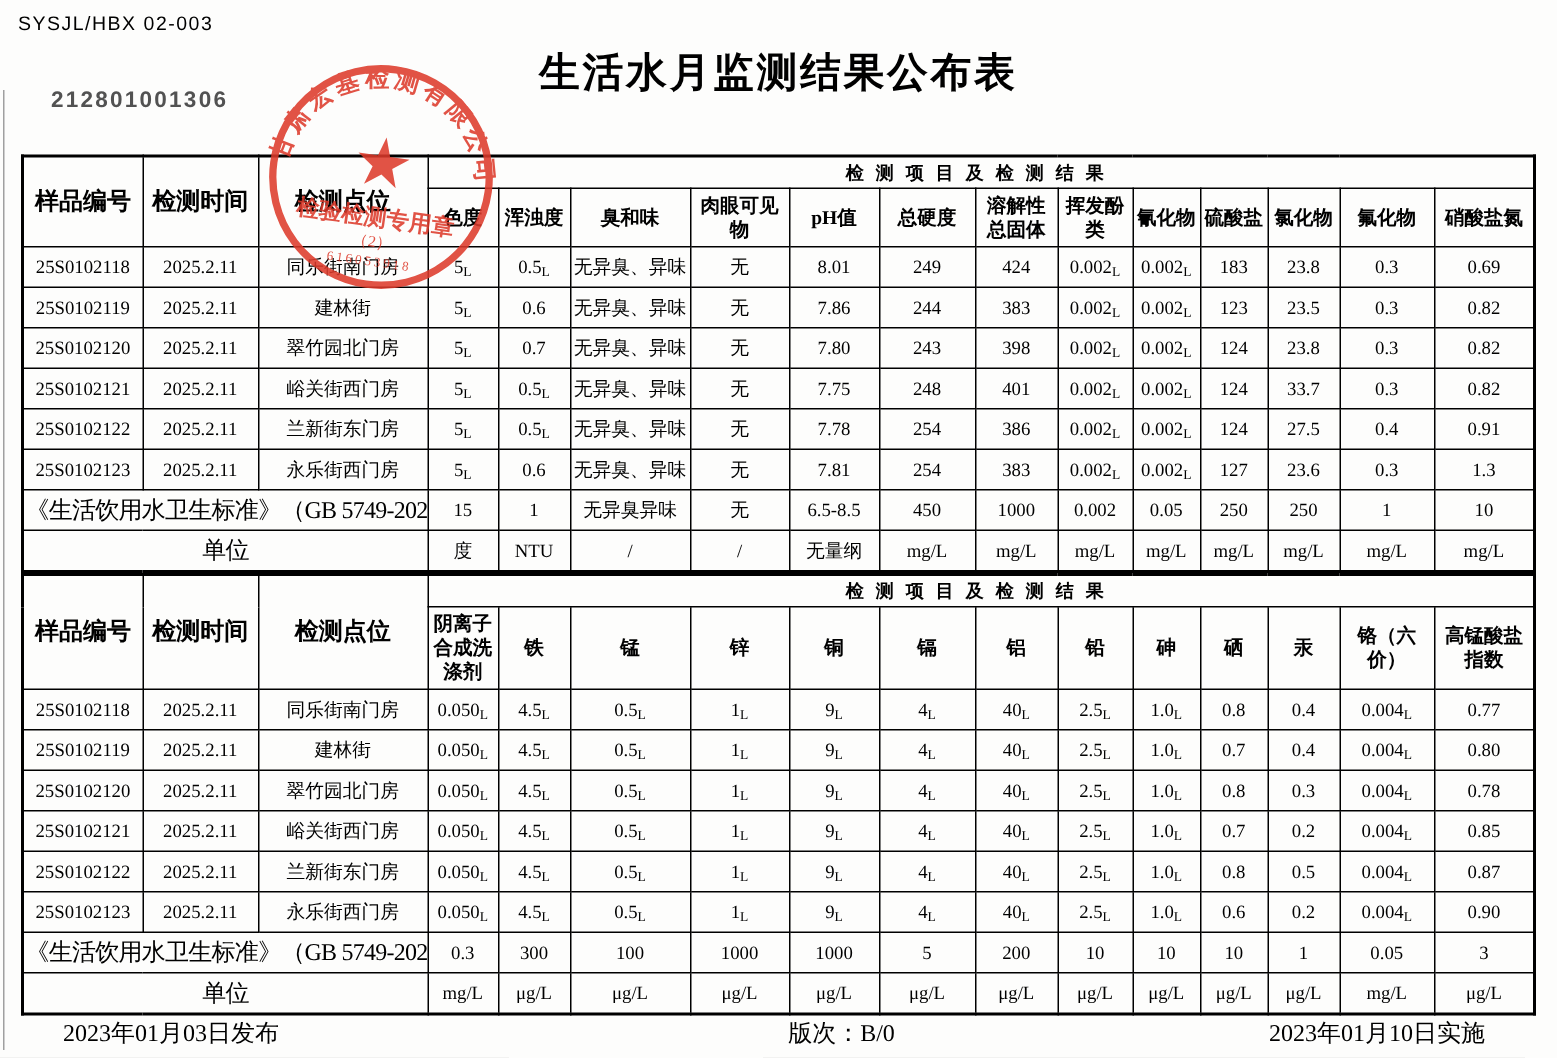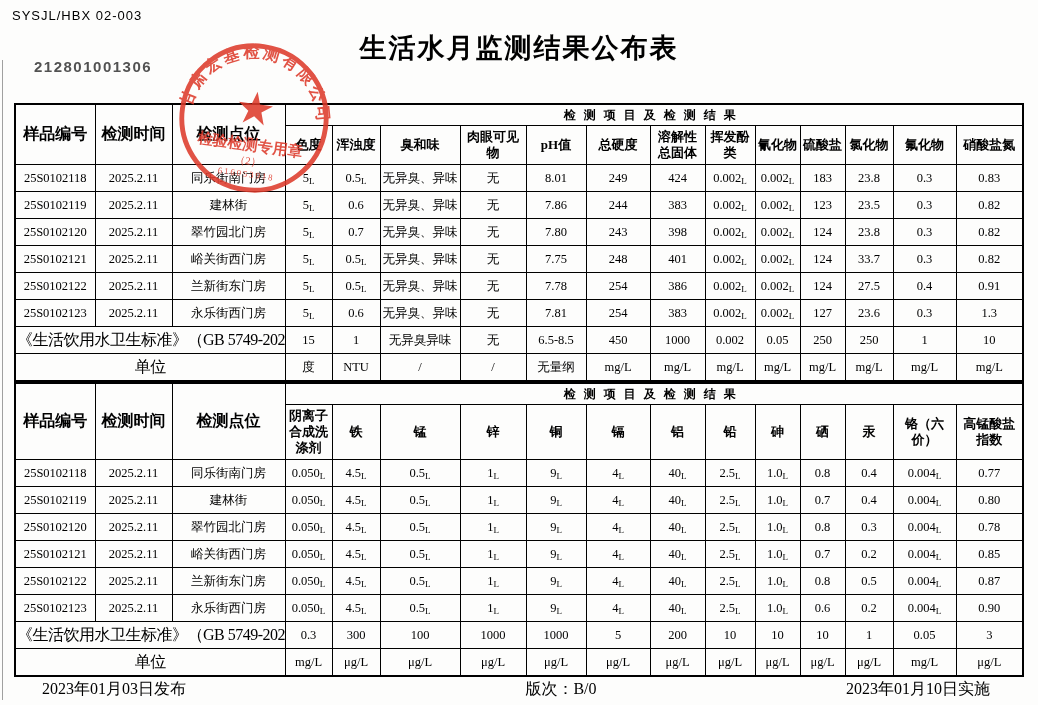--- a/index.html
+++ b/index.html
@@ -120,21 +120,21 @@
             <td>无异臭、异味</td>
             <td>无</td>
             <td>8.01</td>
             <td>249</td>
             <td>424</td>
             <td>0.002<sub>L</sub></td>
             <td>0.002<sub>L</sub></td>
             <td>183</td>
             <td>23.8</td>
             <td>0.3</td>
-            <td>0.83</td>
+            <td>0.69</td>
           </tr>
           <tr>
             <td>25S0102119</td>
             <td>2025.2.11</td>
             <td>建林街</td>
             <td>5<sub>L</sub></td>
             <td>0.6</td>
             <td>无异臭、异味</td>
             <td>无</td>
             <td>7.86</td>

